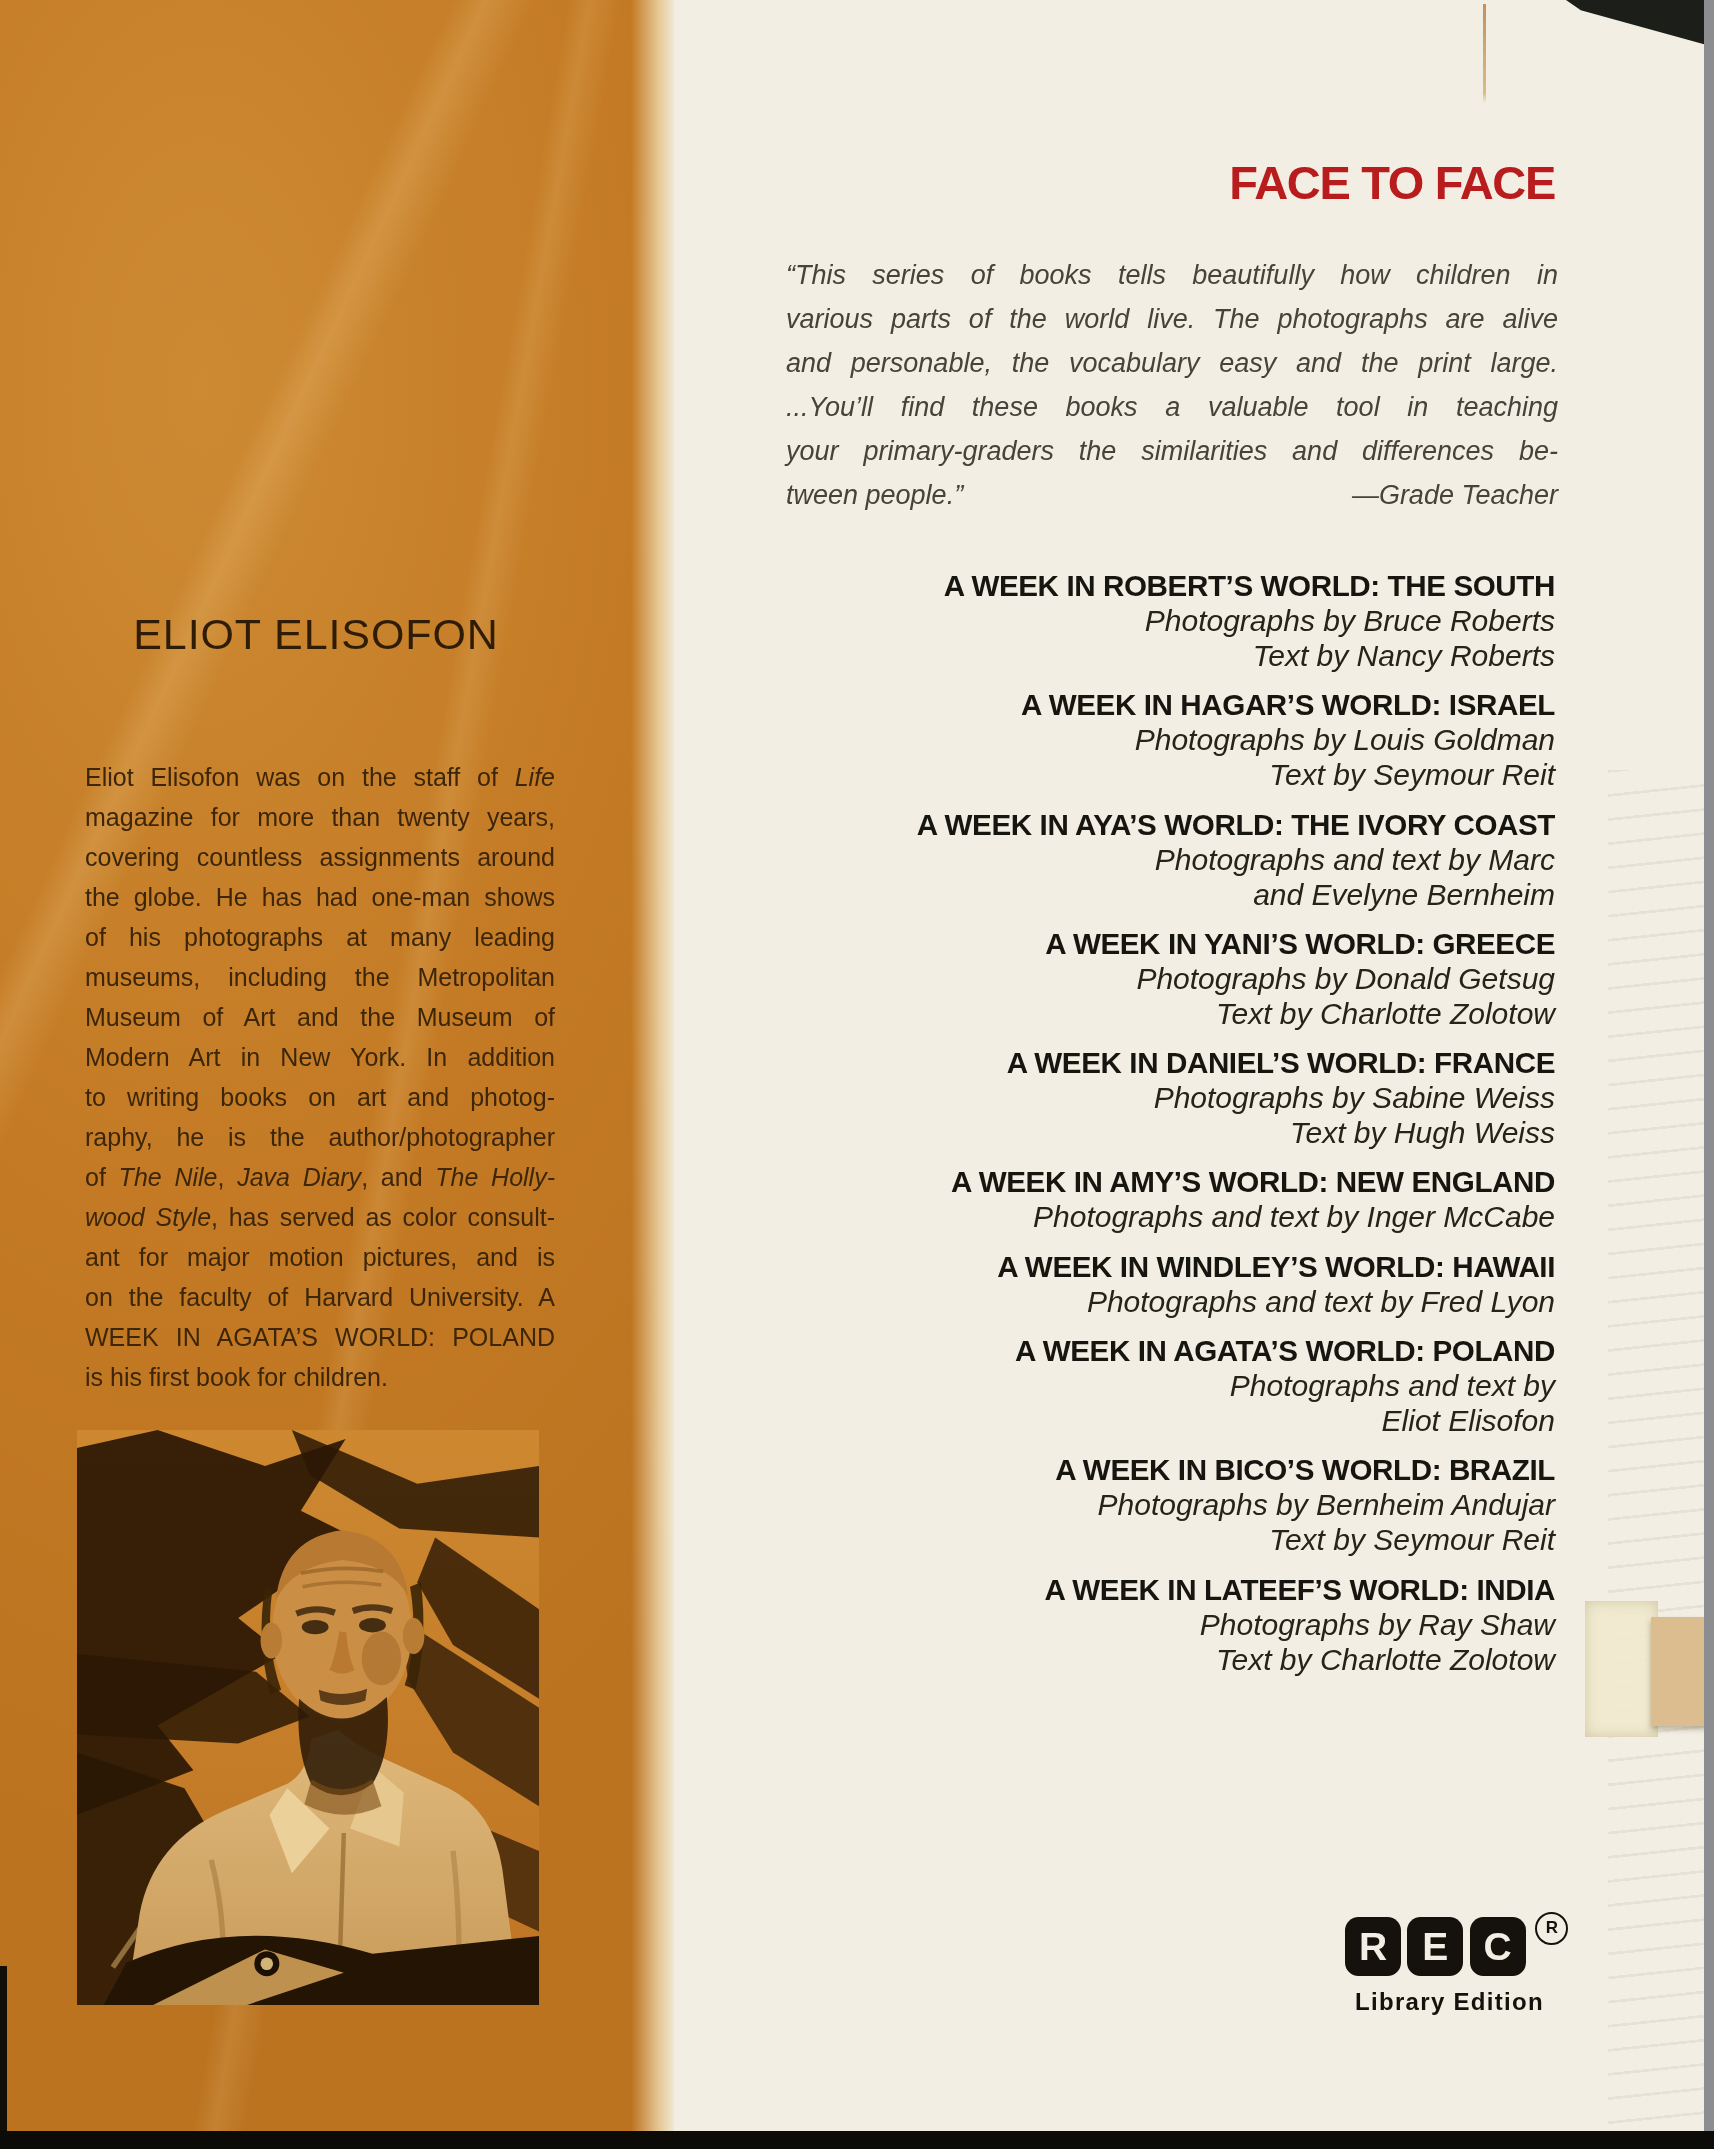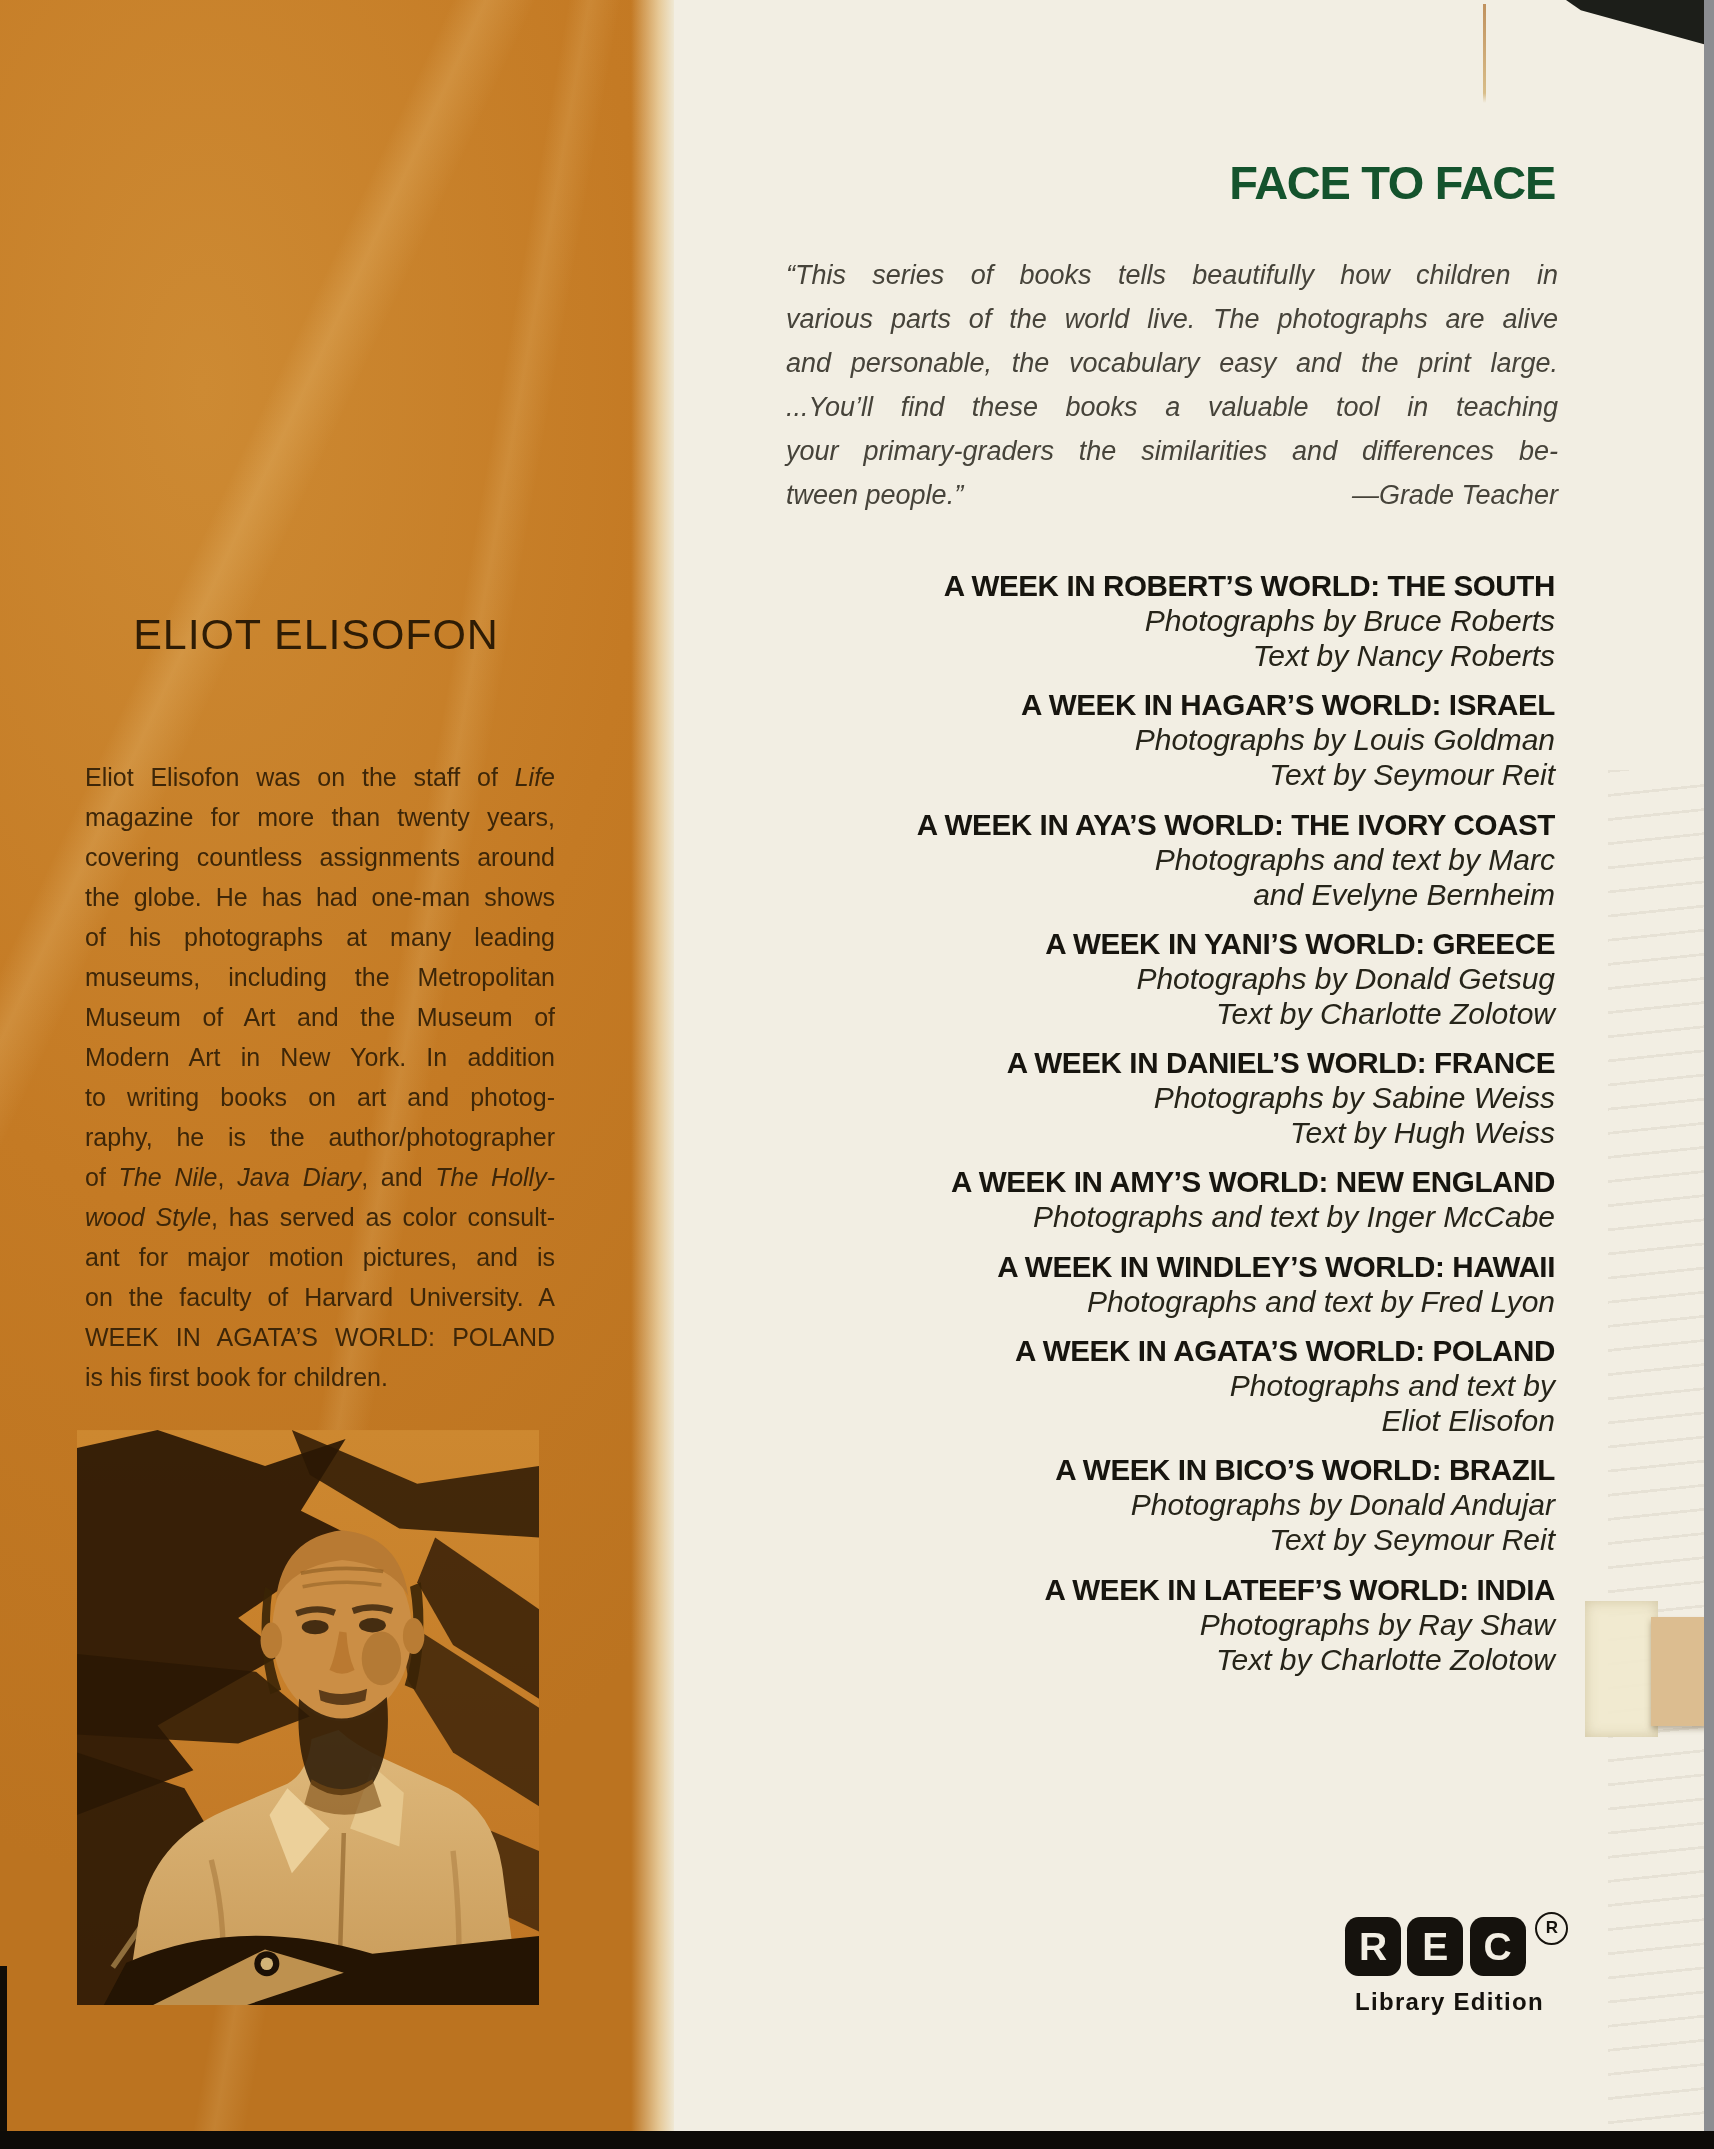--- a/index.html
+++ b/index.html
@@ -37,21 +37,21 @@
           radial-gradient(152px 99px at 10% 42%, rgba(222,196,130,.20), rgba(222,196,130,0) 70%),
           radial-gradient(197px 116px at 16% 58%, rgba(220,196,130,.16), rgba(220,196,130,0) 70%),
           radial-gradient(215px 143px at 92% 34%, rgba(190,170,130,.25), rgba(190,170,130,0) 72%),
           linear-gradient(90deg, #f7f3e8 0%, #f2eee3 12%, #efead e0 60%, #eee8da 80%, #ded5c2 93%, #cdc3ab 100%);}
   .crease-band{position:absolute;left:1608px;top:770px;width:100px;height:1361px;opacity:.55;
         background:repeating-linear-gradient(174deg, rgba(110,95,70,.16) 0 2.7px, rgba(110,95,70,0) 2.7px 24px);}
   .scratch{position:absolute;left:1483px;top:3.6px;width:2.7px;height:99px;opacity:.65;
         background:linear-gradient(#a55f17,#caa258 90%,rgba(202,162,88,0));}
 
   .series-title{position:absolute;right:159px;top:159px;
-        font-size:47px;font-weight:bold;letter-spacing:-1.3px;color:#14532d;line-height:1;}
+        font-size:47px;font-weight:bold;letter-spacing:-1.3px;color:#b91c1c;line-height:1;}
 
   .quote{position:absolute;right:156px;top:253px;width:772px;
         font-style:italic;font-size:27px;color:#46433a;line-height:44px;}
   .qline{text-align:justify;text-align-last:justify;white-space:nowrap;}
   .qlast{display:flex;justify-content:space-between;}
 
   .book-list{position:absolute;right:159px;top:568px;width:824px;text-align:right;color:#17150f;}
   .entry{margin-bottom:14.3px;}
   .btitle{font-weight:bold;font-size:29.6px;letter-spacing:-0.4px;line-height:35px;}
   .bcredit{font-style:italic;font-size:30px;line-height:35px;color:#262419;}
@@ -220,21 +220,21 @@
         <div class="btitle">A WEEK IN WINDLEY’S WORLD: HAWAII</div>
         <div class="bcredit">Photographs and text by Fred Lyon</div>
       </div>
       <div class="entry">
         <div class="btitle">A WEEK IN AGATA’S WORLD: POLAND</div>
         <div class="bcredit">Photographs and text by</div>
         <div class="bcredit">Eliot Elisofon</div>
       </div>
       <div class="entry">
         <div class="btitle">A WEEK IN BICO’S WORLD: BRAZIL</div>
-        <div class="bcredit">Photographs by Donald Andujar</div>
+        <div class="bcredit">Photographs by Bernheim Andujar</div>
         <div class="bcredit">Text by Seymour Reit</div>
       </div>
       <div class="entry">
         <div class="btitle">A WEEK IN LATEEF’S WORLD: INDIA</div>
         <div class="bcredit">Photographs by Ray Shaw</div>
         <div class="bcredit">Text by Charlotte Zolotow</div>
       </div>
     </div>
 
   <div class="rec">

